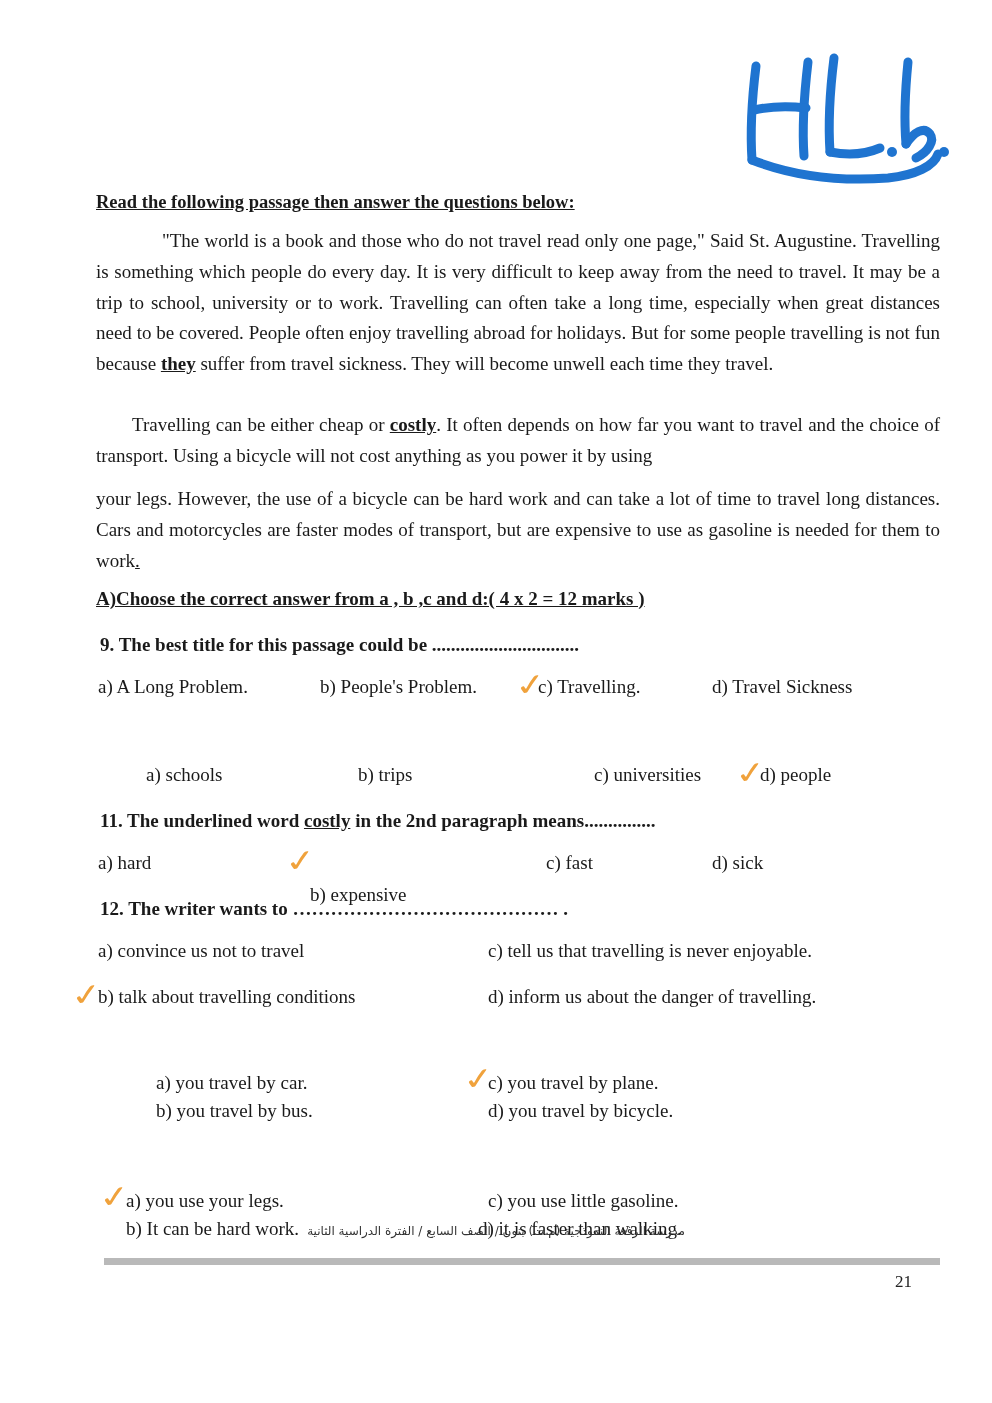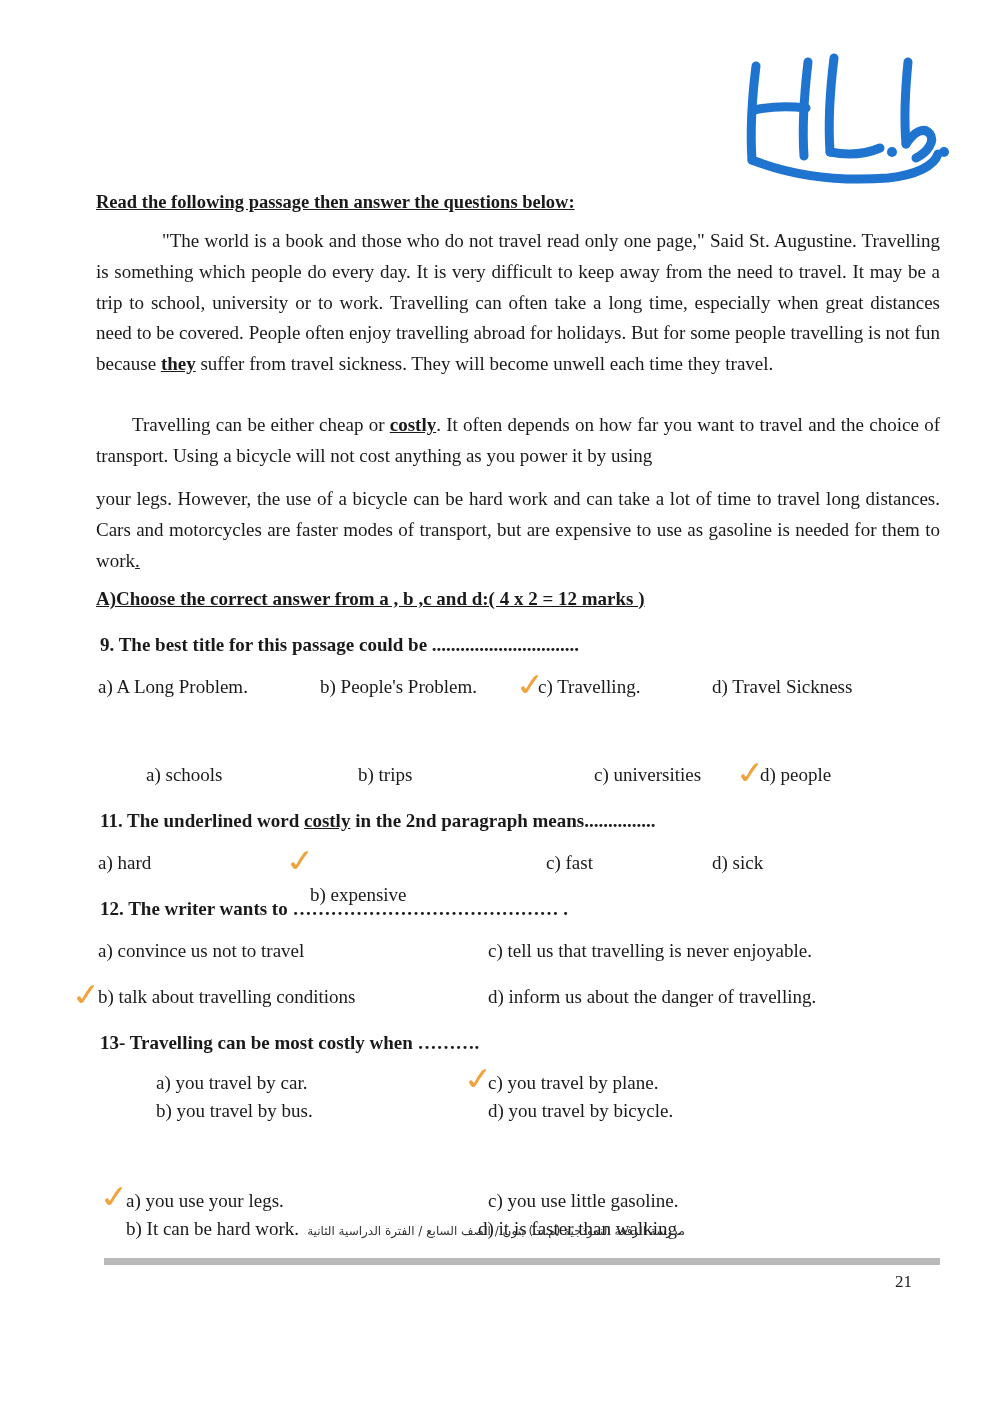--- a/index.html
+++ b/index.html
@@ -221,21 +221,20 @@
   <div class="opts r12a">
     <span class="o" style="left:0px;">a) convince us not to travel</span>
     <span class="o" style="left:390px;">c) tell us that travelling is never enjoyable.</span>
   </div>
   <div class="opts r12b">
     <span class="o" style="left:0px;">b) talk about travelling conditions</span>
     <span class="o" style="left:390px;">d) inform us about the danger of travelling.</span>
     <span class="tick" style="left:-24px; top:-6px;">✓</span>
   </div>
 
-  <div class="q q13">13- Travelling can be most costly when ……….</div>
   <div class="opts r13a">
     <span class="o" style="left:58px;">a)  you travel by car.</span>
     <span class="o" style="left:390px;">c) you travel by plane.</span>
     <span class="tick" style="left:368px; top:-8px;">✓</span>
   </div>
   <div class="opts r13b">
     <span class="o" style="left:58px;">b)  you travel by bus.</span>
     <span class="o" style="left:390px;">d) you travel by bicycle.</span>
   </div>
 

